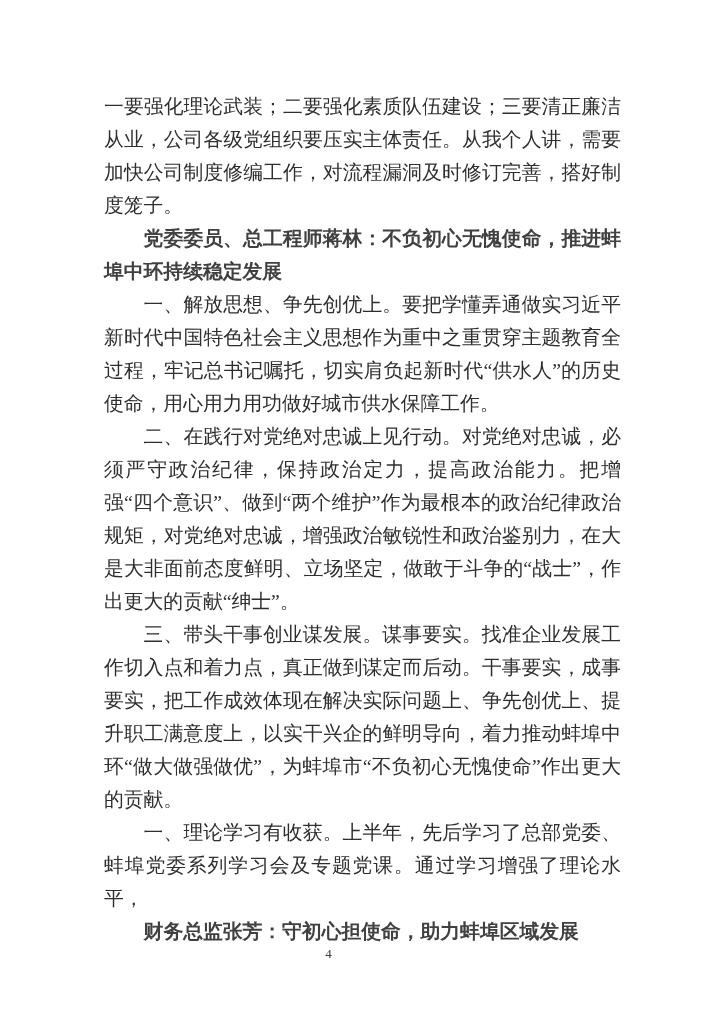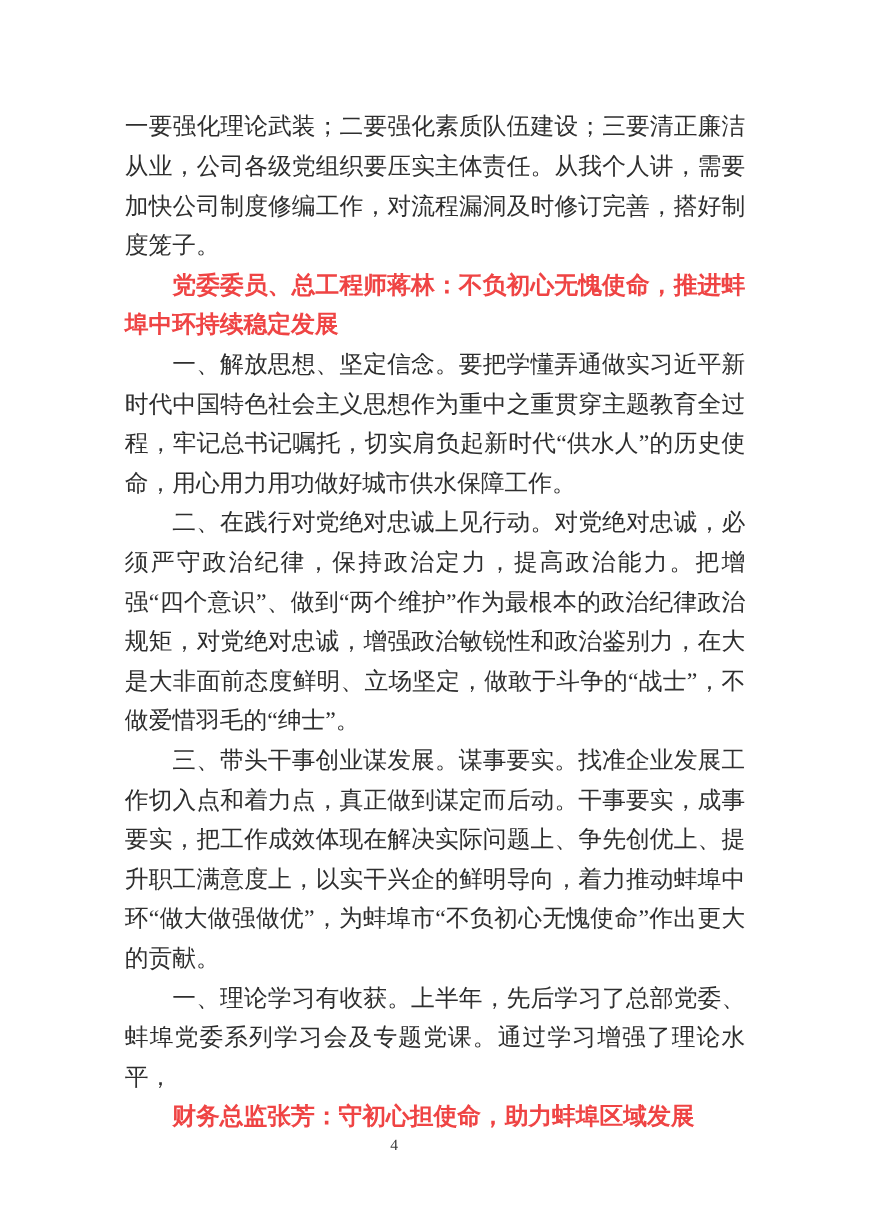--- a/index.html
+++ b/index.html
@@ -30,40 +30,40 @@
   .para {
     margin: 0;
     padding: 0;
     text-indent: 2em;
   }
   .para.body-continued {
     text-indent: 0;
   }
   .para.heading {
     font-weight: bold;
-    color: #ef4444;
+    color: #404040;
   }
   .page-number {
     position: absolute;
     top: 944px;
     left: 0;
     right: 0;
     text-align: center;
     font-size: 13px;
     line-height: 20px;
     color: #3a3a3a;
   }
 </style>
 </head>
 <body>
 
 <div class="page">
   <div class="content">
       <p class="para body-continued">一要强化理论武装；二要强化素质队伍建设；三要清正廉洁从业，公司各级党组织要压实主体责任。从我个人讲，需要加快公司制度修编工作，对流程漏洞及时修订完善，搭好制度笼子。</p>
       <p class="para heading">党委委员、总工程师蒋林：不负初心无愧使命，推进蚌埠中环持续稳定发展</p>
-      <p class="para body">一、解放思想、坚定信念。要把学懂弄通做实习近平新时代中国特色社会主义思想作为重中之重贯穿主题教育全过程，牢记总书记嘱托，切实肩负起新时代“供水人”的历史使命，用心用力用功做好城市供水保障工作。</p>
-      <p class="para body">二、在践行对党绝对忠诚上见行动。对党绝对忠诚，必须严守政治纪律，保持政治定力，提高政治能力。把增强“四个意识”、做到“两个维护”作为最根本的政治纪律政治规矩，对党绝对忠诚，增强政治敏锐性和政治鉴别力，在大是大非面前态度鲜明、立场坚定，做敢于斗争的“战士”，不做爱惜羽毛的“绅士”。</p>
+      <p class="para body">一、解放思想、争先创优上。要把学懂弄通做实习近平新时代中国特色社会主义思想作为重中之重贯穿主题教育全过程，牢记总书记嘱托，切实肩负起新时代“供水人”的历史使命，用心用力用功做好城市供水保障工作。</p>
+      <p class="para body">二、在践行对党绝对忠诚上见行动。对党绝对忠诚，必须严守政治纪律，保持政治定力，提高政治能力。把增强“四个意识”、做到“两个维护”作为最根本的政治纪律政治规矩，对党绝对忠诚，增强政治敏锐性和政治鉴别力，在大是大非面前态度鲜明、立场坚定，做敢于斗争的“战士”，作出更大的贡献“绅士”。</p>
       <p class="para body">三、带头干事创业谋发展。谋事要实。找准企业发展工作切入点和着力点，真正做到谋定而后动。干事要实，成事要实，把工作成效体现在解决实际问题上、争先创优上、提升职工满意度上，以实干兴企的鲜明导向，着力推动蚌埠中环“做大做强做优”，为蚌埠市“不负初心无愧使命”作出更大的贡献。</p>
       <p class="para body">一、理论学习有收获。上半年，先后学习了总部党委、蚌埠党委系列学习会及专题党课。通过学习增强了理论水平，</p>
       <p class="para heading">财务总监张芳：守初心担使命，助力蚌埠区域发展</p>
     </div>
   <div class="page-number">4</div>
 </div>
 
 </body></html>

